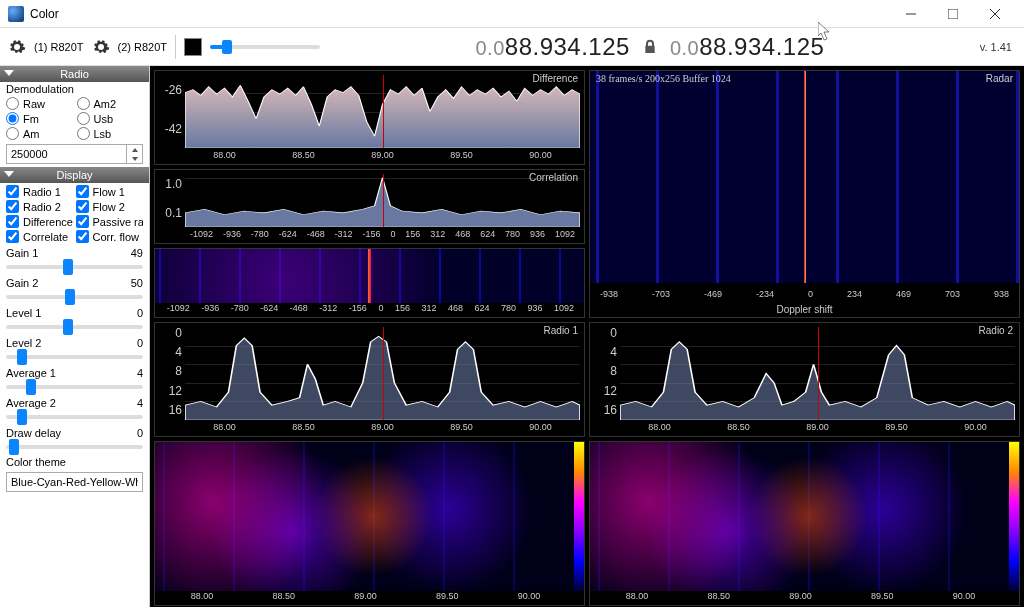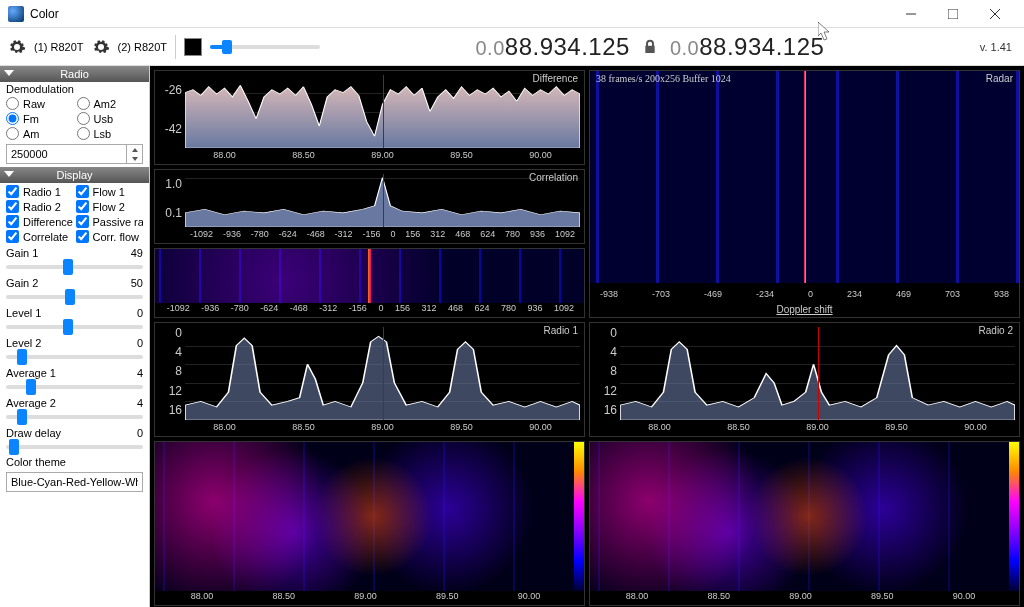--- a/index.html
+++ b/index.html
@@ -106,21 +106,21 @@
 #radar     { grid-column: 2; grid-row: 1 / span 3; }
 #correlation { grid-column: 1; grid-row: 2; }
 #corrwf    { grid-column: 1; grid-row: 3; }
 #radio1    { grid-column: 1; grid-row: 4; }
 #radio2    { grid-column: 2; grid-row: 4; }
 #wf1       { grid-column: 1; grid-row: 5; }
 #wf2       { grid-column: 2; grid-row: 5; }
 
 .radar-axis-x { position: absolute; left: 10px; right: 10px; bottom: 18px; display: flex; justify-content: space-between; }
 .radar-axis-x span { font-size: 9px; color: #ccc; }
-.radar-xlabel { position: absolute; bottom: 2px; left: 0; right: 0; text-align: center; font-size: 10px; color: #ccc; text-decoration: underline; }
+.radar-xlabel { position: absolute; bottom: 2px; left: 0; right: 0; text-align: center; font-size: 10px; color: #ccc; }
 .cursor { position: absolute; width: 14px; height: 20px; z-index: 10; }
 .cursor svg { width: 14px; height: 20px; fill: #fff; stroke: #000; stroke-width: .5; }
 </style>
 </head>
 <body>
 
 <div class="titlebar">
   <div class="app-icon"></div>
   <span>Color</span>
   <div class="spacer"></div>

